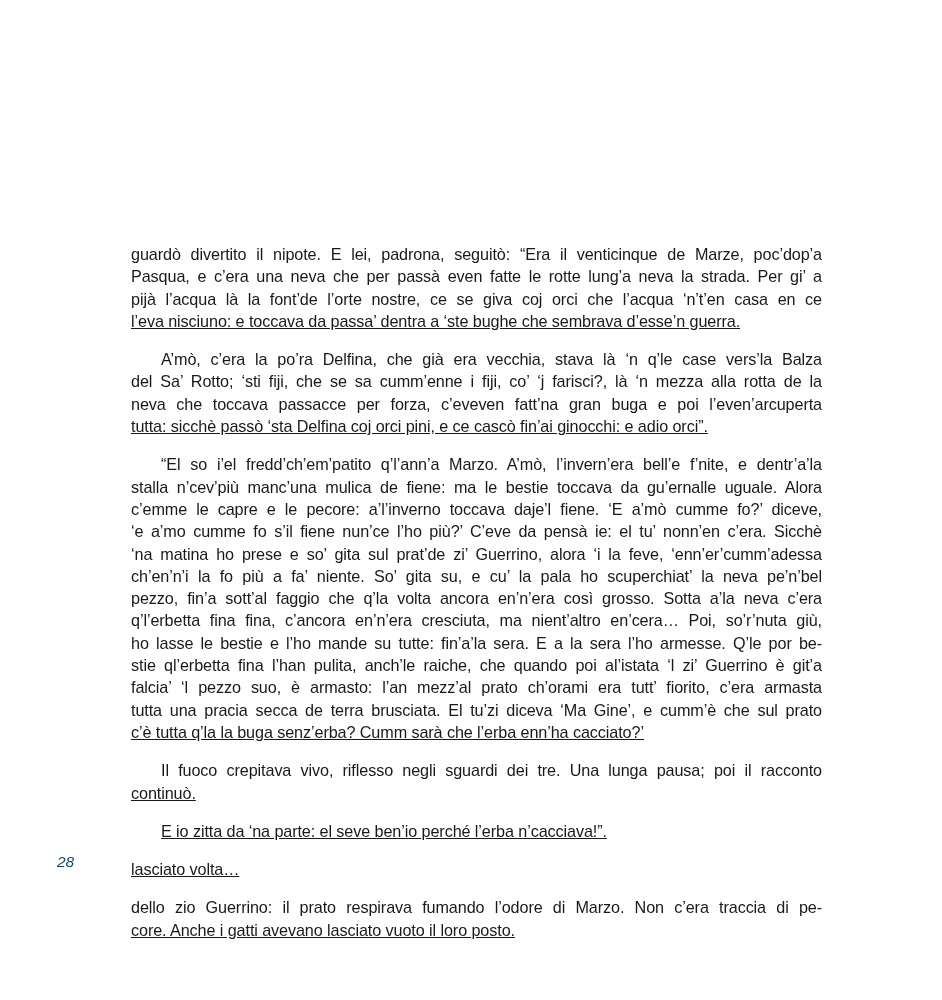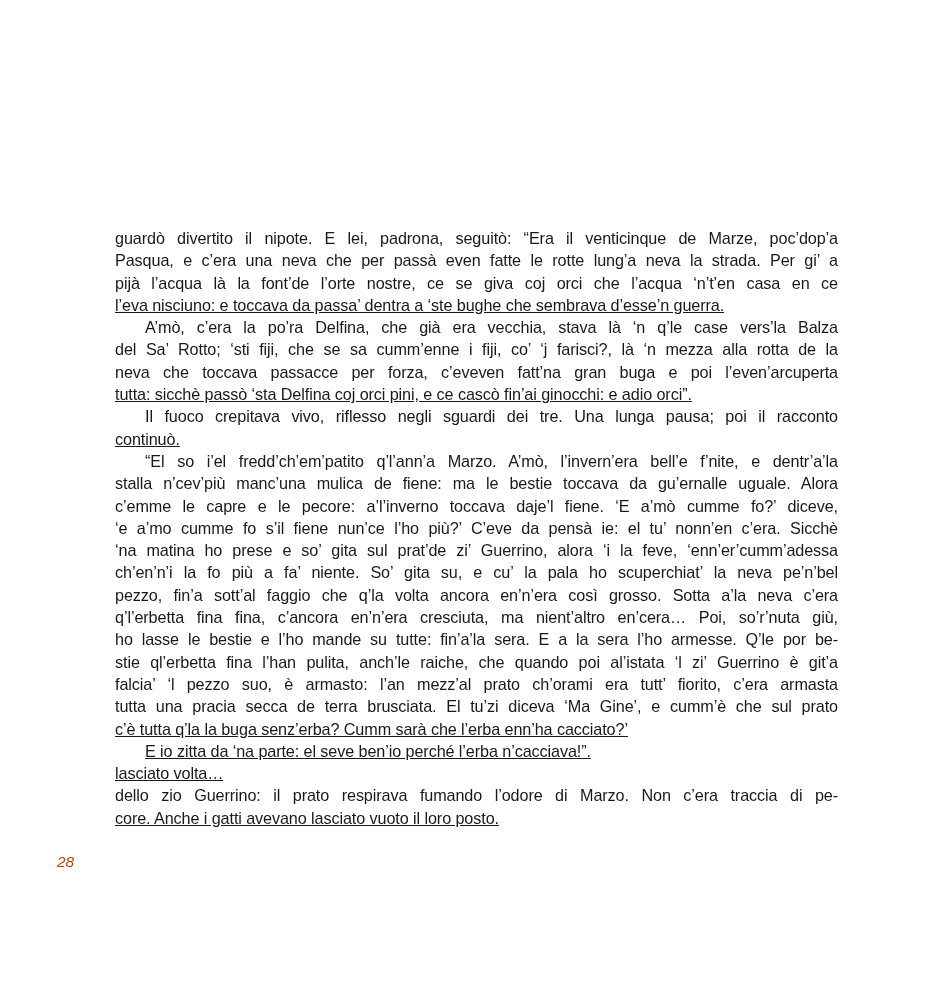--- a/index.html
+++ b/index.html
@@ -22,21 +22,21 @@
   }
   .text-block {
     position: absolute;
     left: 115px;
     top: 227px;
     width: 723px;
     font-size: 16.2px;
     letter-spacing: -0.1px;
   }
   .paragraph {
-    margin: 0;
+    margin: 16px;
     padding: 0;
   }
   .line {
     height: 22.3px;
     line-height: 22.3px;
     white-space: nowrap;
     text-align: justify;
     text-align-last: justify;
   }
   .line.last {
@@ -47,21 +47,21 @@
     text-indent: 30px;
   }
   .page-number {
     position: absolute;
     left: 57px;
     top: 851px;
     height: 22.3px;
     line-height: 22.3px;
     font-size: 15.5px;
     font-style: italic;
-    color: #c2410c;
+    color: #0c4a6e;
   }
 </style>
 </head>
 <body>
 
 <div class="page">
   <div class="page-number">28</div>
   <div class="text-block">
       <div class="paragraph">
         <div class="line">guardò divertito il nipote. E lei, padrona, seguitò: “Era il venticinque de Marze, poc’dop’a</div>
@@ -69,39 +69,39 @@
         <div class="line">pijà l’acqua là la font’de l’orte nostre, ce se giva coj orci che l’acqua ‘n’t’en casa en ce</div>
         <div class="line last">l’eva nisciuno: e toccava da passa’ dentra a ‘ste bughe che sembrava d’esse’n guerra.</div>
       </div>
       <div class="paragraph">
         <div class="line indent">A’mò, c’era la po’ra Delfina, che già era vecchia, stava là ‘n q’le case vers’la Balza</div>
         <div class="line">del Sa’ Rotto; ‘sti fiji, che se sa cumm’enne i fiji, co’ ‘j farisci?, là ‘n mezza alla rotta de la</div>
         <div class="line">neva che toccava passacce per forza, c’eveven fatt’na gran buga e poi l’even’arcuperta</div>
         <div class="line last">tutta: sicchè passò ‘sta Delfina coj orci pini, e ce cascò fin’ai ginocchi: e adio orci”.</div>
       </div>
       <div class="paragraph">
-        <div class="line indent">Il fuoco crepitava vivo, riflesso negli sguardi dei tre.  Una lunga pausa; poi il racconto</div>
-        <div class="line last">continuò.</div>
-      </div>
-      <div class="paragraph">
         <div class="line indent">“El so i’el fredd’ch’em’patito q’l’ann’a Marzo. A’mò, l’invern’era bell’e f’nite, e dentr’a’la</div>
         <div class="line">stalla n’cev’più manc’una mulica de fiene: ma le bestie toccava da gu’ernalle uguale. Alora</div>
         <div class="line">c’emme le capre e le pecore: a’l’inverno toccava daje’l fiene. ‘E a’mò cumme fo?’ diceve,</div>
         <div class="line">‘e a’mo cumme fo s’il fiene nun’ce l’ho più?’ C’eve da pensà ie: el tu’ nonn’en c’era. Sicchè</div>
         <div class="line">‘na matina ho prese e so’ gita sul prat’de zi’ Guerrino, alora ‘i la feve, ‘enn’er’cumm’adessa</div>
         <div class="line">ch’en’n’i la fo più a fa’ niente. So’ gita su, e cu’ la pala ho scuperchiat’ la neva pe’n’bel</div>
         <div class="line">pezzo, fin’a sott’al faggio che q’la volta ancora en’n’era così grosso. Sotta a’la neva c’era</div>
         <div class="line">q’l’erbetta fina fina, c’ancora en’n’era cresciuta, ma nient’altro en’cera… Poi, so’r’nuta giù,</div>
         <div class="line">ho lasse le bestie e l’ho mande su tutte: fin’a’la sera. E a la sera l’ho armesse. Q’le por be-</div>
         <div class="line">stie ql’erbetta fina l’han pulita, anch’le raiche, che quando poi al’istata ‘l zi’ Guerrino è git’a</div>
         <div class="line">falcia’ ‘l pezzo suo, è armasto: l’an mezz’al prato ch’orami era tutt’ fiorito, c’era armasta</div>
         <div class="line">tutta una pracia secca de terra brusciata. El tu’zi diceva ‘Ma Gine’, e cumm’è che sul prato</div>
         <div class="line last">c’è tutta q’la la buga senz’erba? Cumm sarà che l’erba enn’ha cacciato?’</div>
       </div>
       <div class="paragraph">
+        <div class="line indent">Il fuoco crepitava vivo, riflesso negli sguardi dei tre.  Una lunga pausa; poi il racconto</div>
+        <div class="line last">continuò.</div>
+      </div>
+      <div class="paragraph">
         <div class="line last indent">E io zitta da ‘na parte: el seve ben’io perché l’erba n’cacciava!”.</div>
       </div>
       <div class="paragraph">
         <div class="line last">lasciato volta…</div>
       </div>
       <div class="paragraph">
         <div class="line">dello zio Guerrino: il prato respirava fumando l’odore di Marzo. Non c’era traccia di pe-</div>
         <div class="line last">core. Anche i gatti avevano lasciato vuoto il loro posto.</div>
       </div>
     </div>

